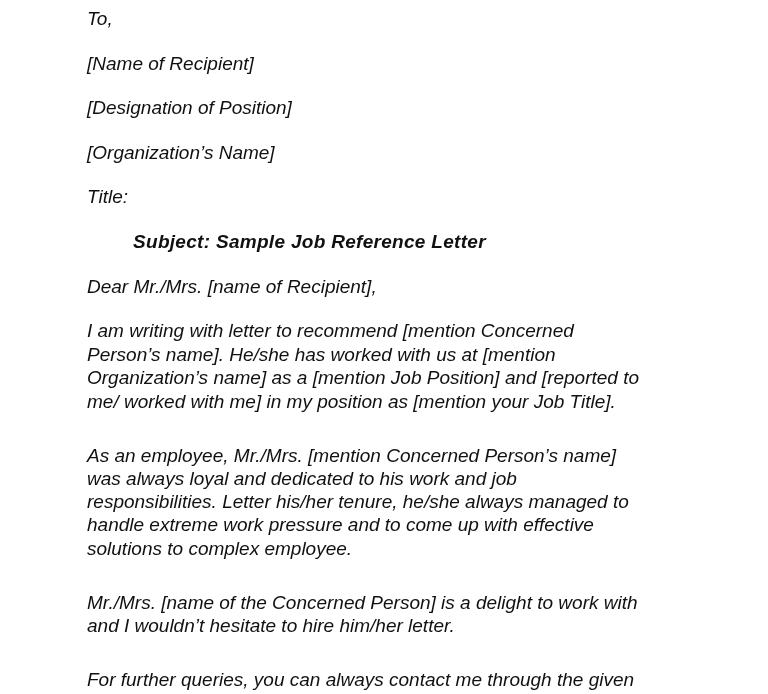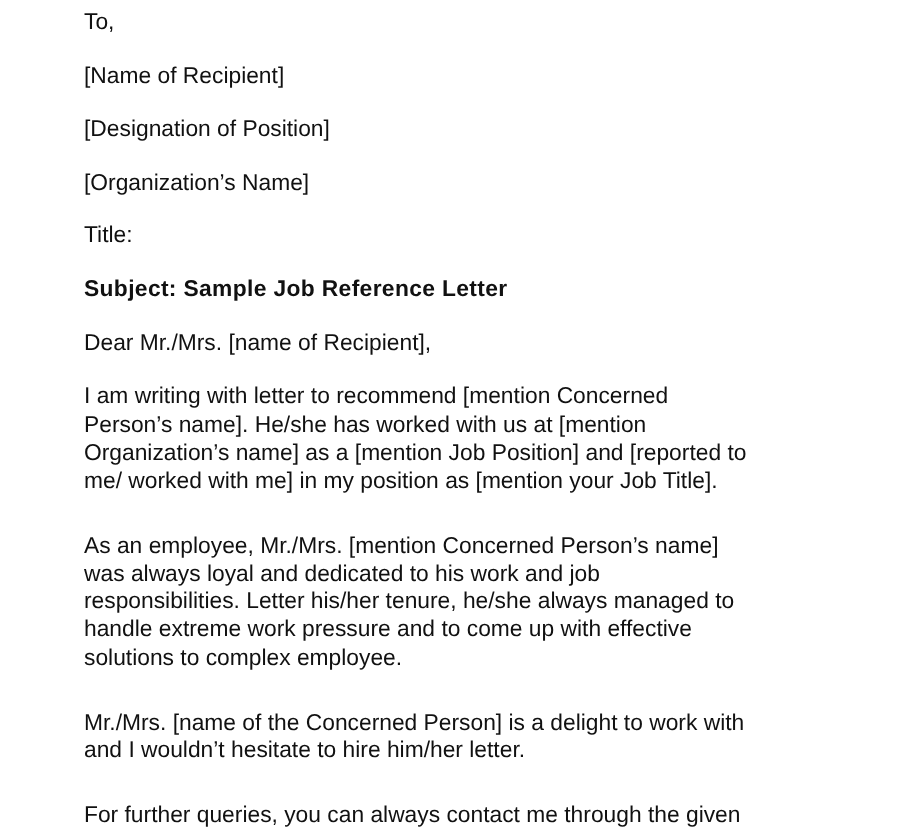--- a/index.html
+++ b/index.html
@@ -1,19 +1,19 @@
 <!DOCTYPE html>
 <html><head>
 <meta charset="utf-8">
 <style>
   html, body { margin: 0; padding: 0; background: #ffffff; }
   body { width: 768px; height: 694px; overflow: hidden; position: relative;
          font-family: "Liberation Sans", sans-serif; color: #111111; }
-  .line { position: absolute; left: 70px; font-size: 19px; line-height: 22px; white-space: nowrap; }
-  .bold { font-weight: bold; letter-spacing: 0.3px; }
+  .line { position: absolute; left: 87px; font-size: 19px; line-height: 22px; white-space: nowrap; font-style: italic; }
+  .bold { font-weight: bold; letter-spacing: 0.3px; margin-left: 46px; }
 </style>
 </head>
 <body>
 
 <div>
   <div class="line" style="top:8px">To,</div>
   <div class="line" style="top:53px">[Name of Recipient]</div>
   <div class="line" style="top:97px">[Designation of Position]</div>
   <div class="line" style="top:142px">[Organization’s Name]</div>
   <div class="line" style="top:186px">Title:</div>

